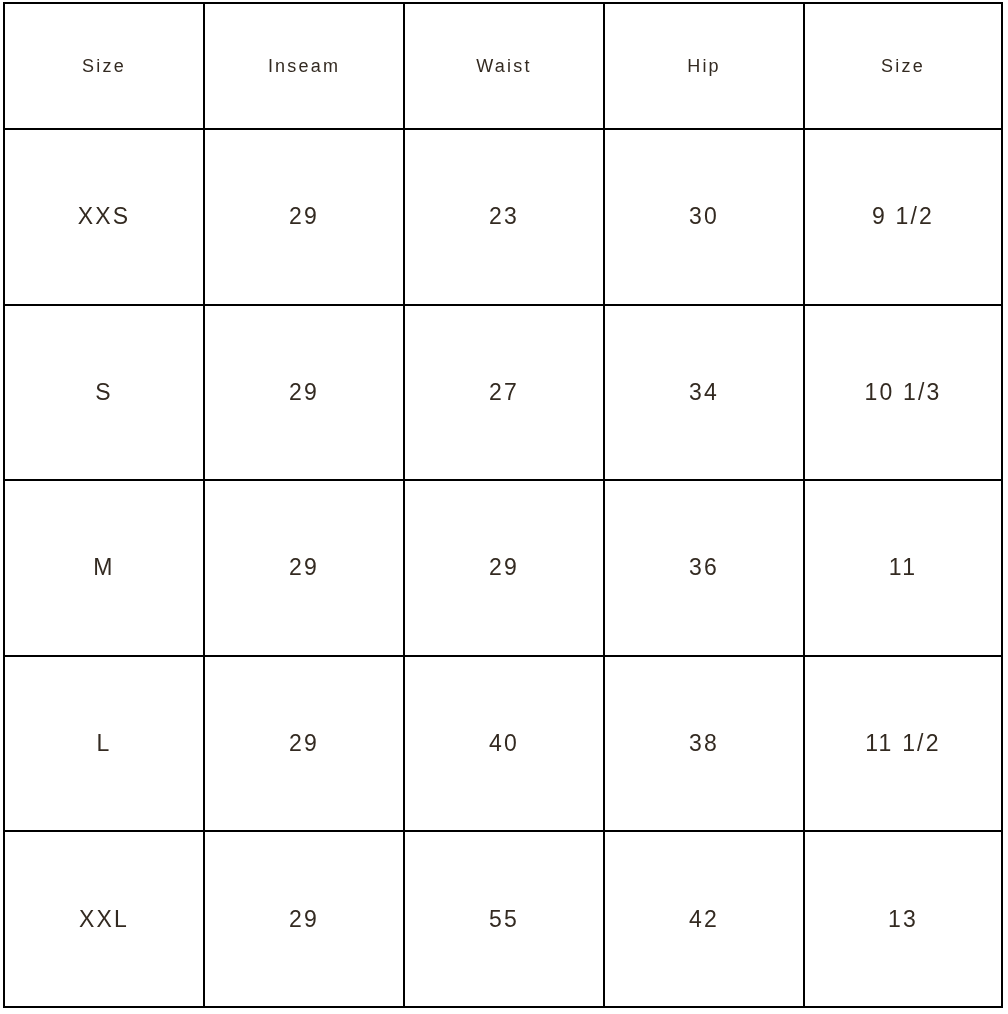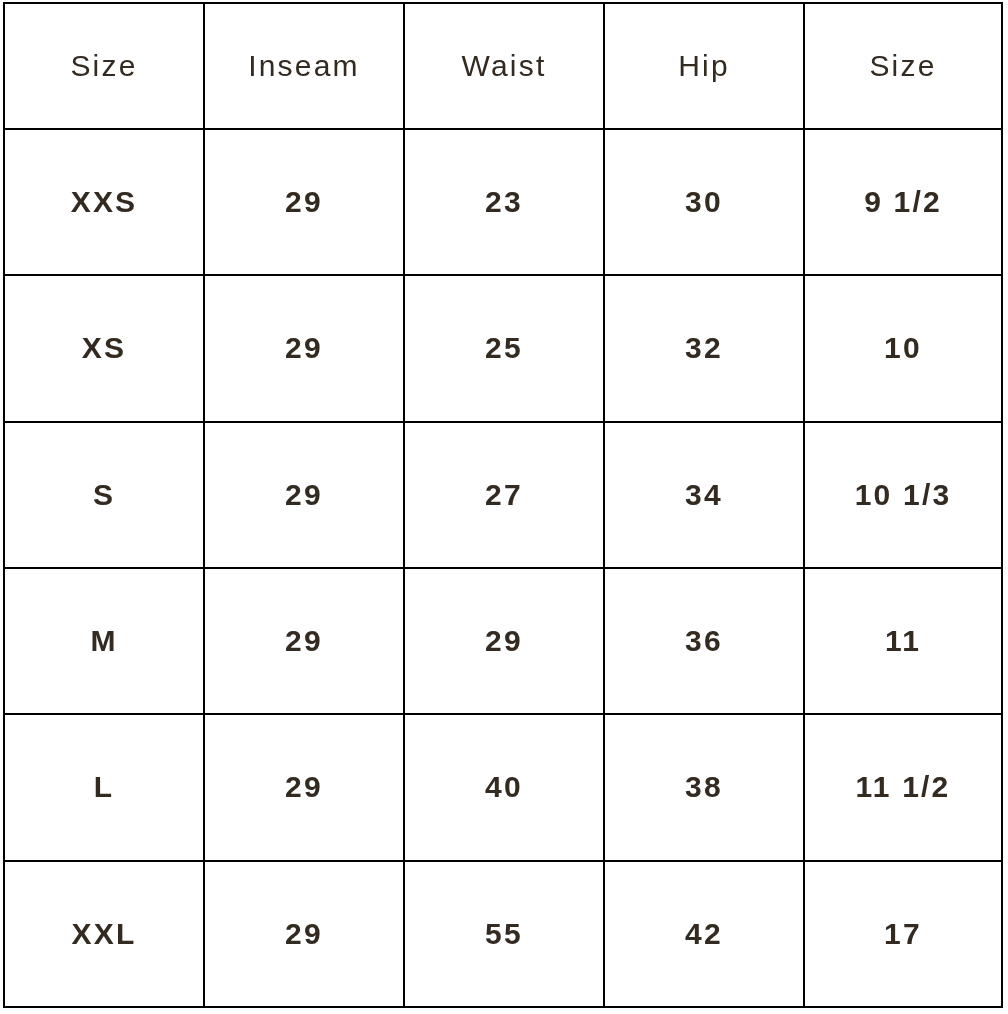--- a/index.html
+++ b/index.html
@@ -46,28 +46,28 @@
     margin: 0;
     text-align: center;
     vertical-align: middle;
     color: #332a21;
     background: #ffffff;
   }
 
   .size-table thead th {
     height: 124px;
     font-weight: 400;
-    font-size: 30px;
+    font-size: 18px;
     letter-spacing: 2.2px;
   }
 
   .size-table tbody td {
     height: 126px;
-    font-weight: 700;
-    font-size: 30px;
+    font-weight: 400;
+    font-size: 23px;
     letter-spacing: 2.2px;
   }
 
   .cell-text {
     display: block;
     line-height: 1;
   }
 </style>
 </head>
 <body>
@@ -109,37 +109,20 @@
             <span class="cell-text">29</span>
           </td>
         <td>
             <span class="cell-text">23</span>
           </td>
         <td>
             <span class="cell-text">30</span>
           </td>
         <td>
             <span class="cell-text">9 1/2</span>
-          </td>
-      </tr>
-      <tr>
-        <td>
-            <span class="cell-text">XS</span>
-          </td>
-        <td>
-            <span class="cell-text">29</span>
-          </td>
-        <td>
-            <span class="cell-text">25</span>
-          </td>
-        <td>
-            <span class="cell-text">32</span>
-          </td>
-        <td>
-            <span class="cell-text">10</span>
           </td>
       </tr>
       <tr>
         <td>
             <span class="cell-text">S</span>
           </td>
         <td>
             <span class="cell-text">29</span>
           </td>
         <td>
@@ -193,18 +176,18 @@
         <td>
             <span class="cell-text">29</span>
           </td>
         <td>
             <span class="cell-text">55</span>
           </td>
         <td>
             <span class="cell-text">42</span>
           </td>
         <td>
-            <span class="cell-text">17</span>
+            <span class="cell-text">13</span>
           </td>
       </tr>
     </tbody>
   </table>
 </div>
 
 </body></html>

